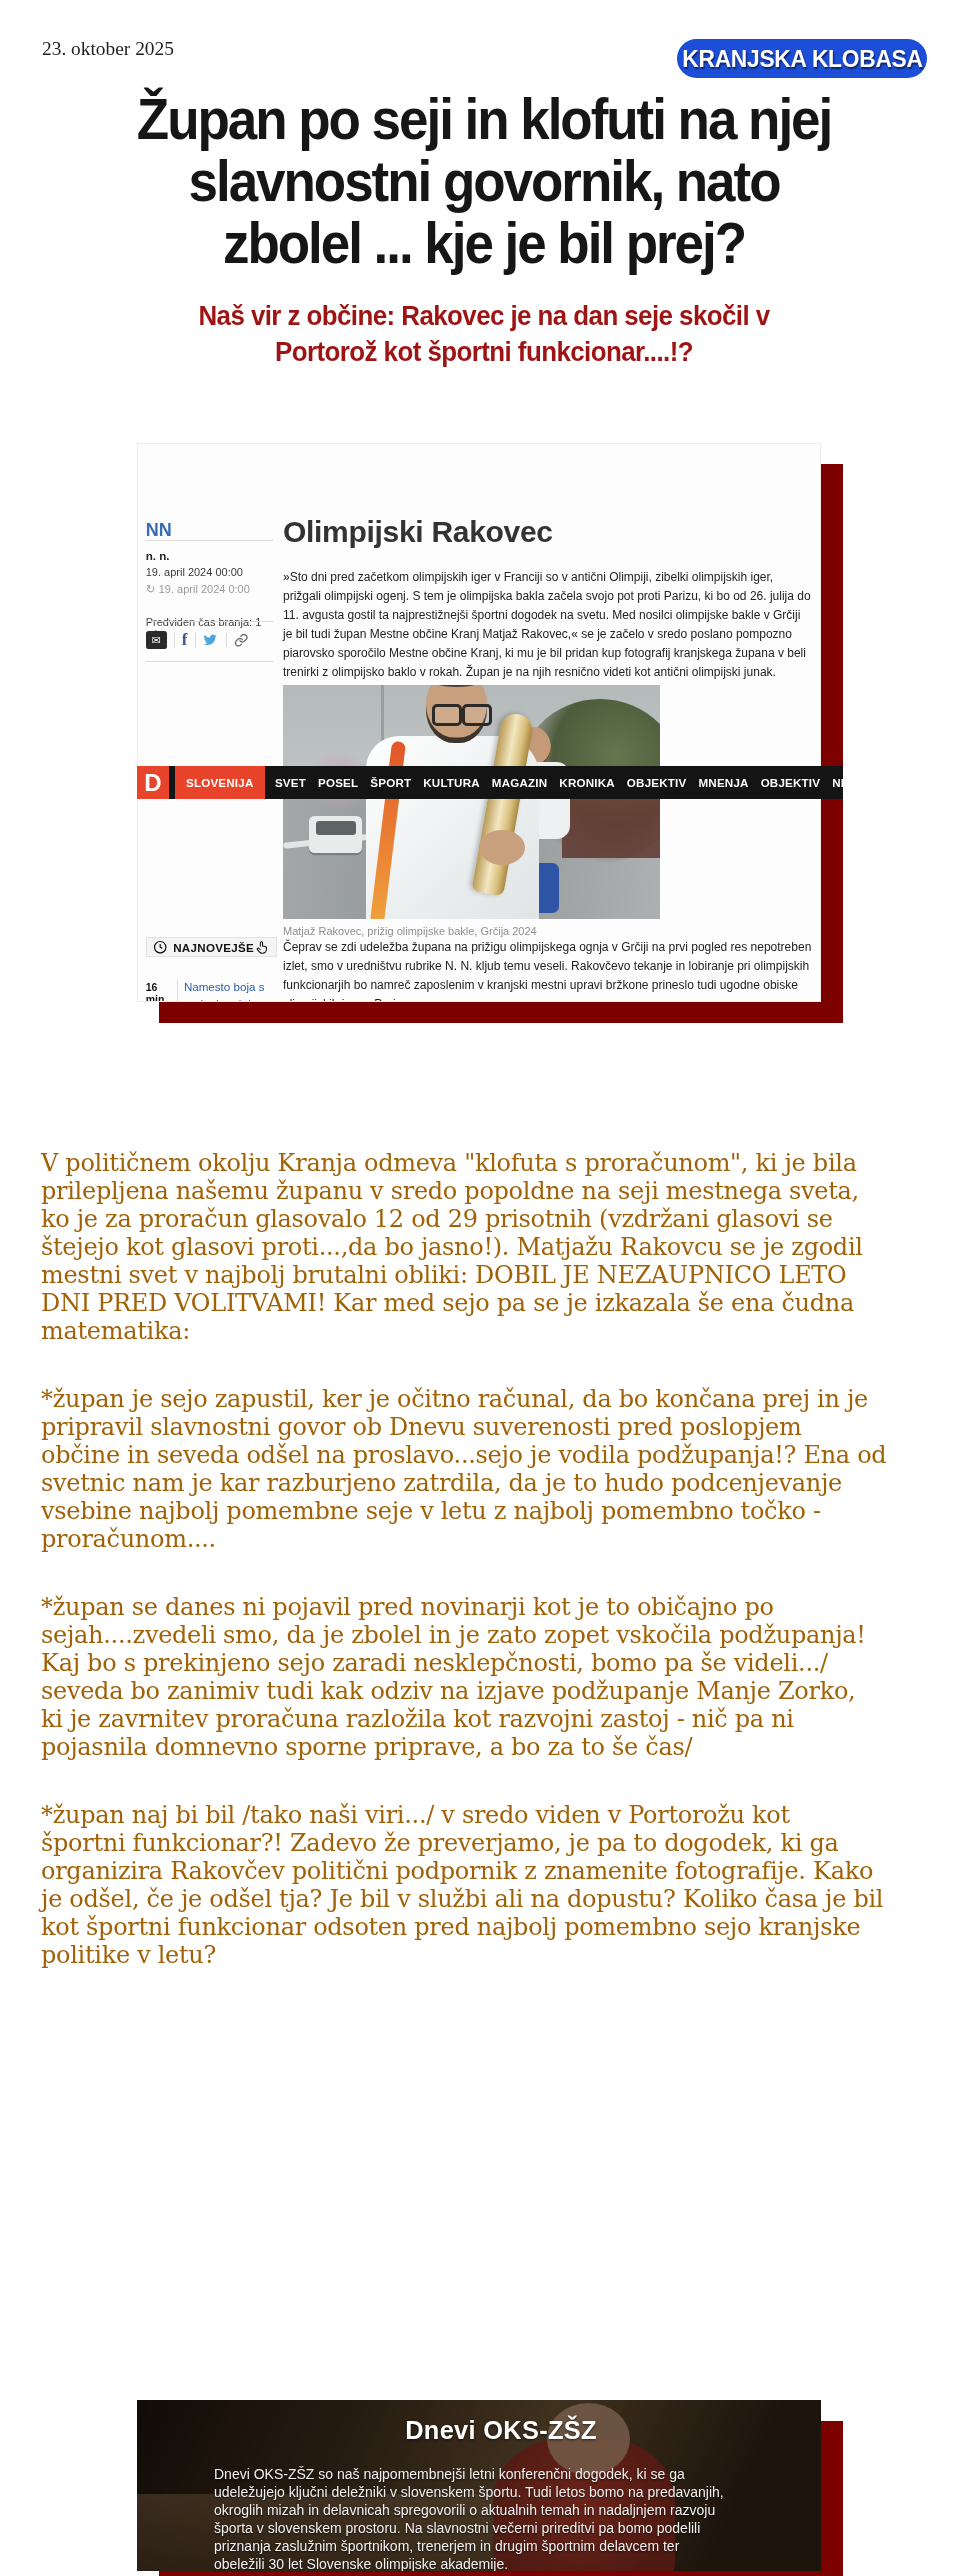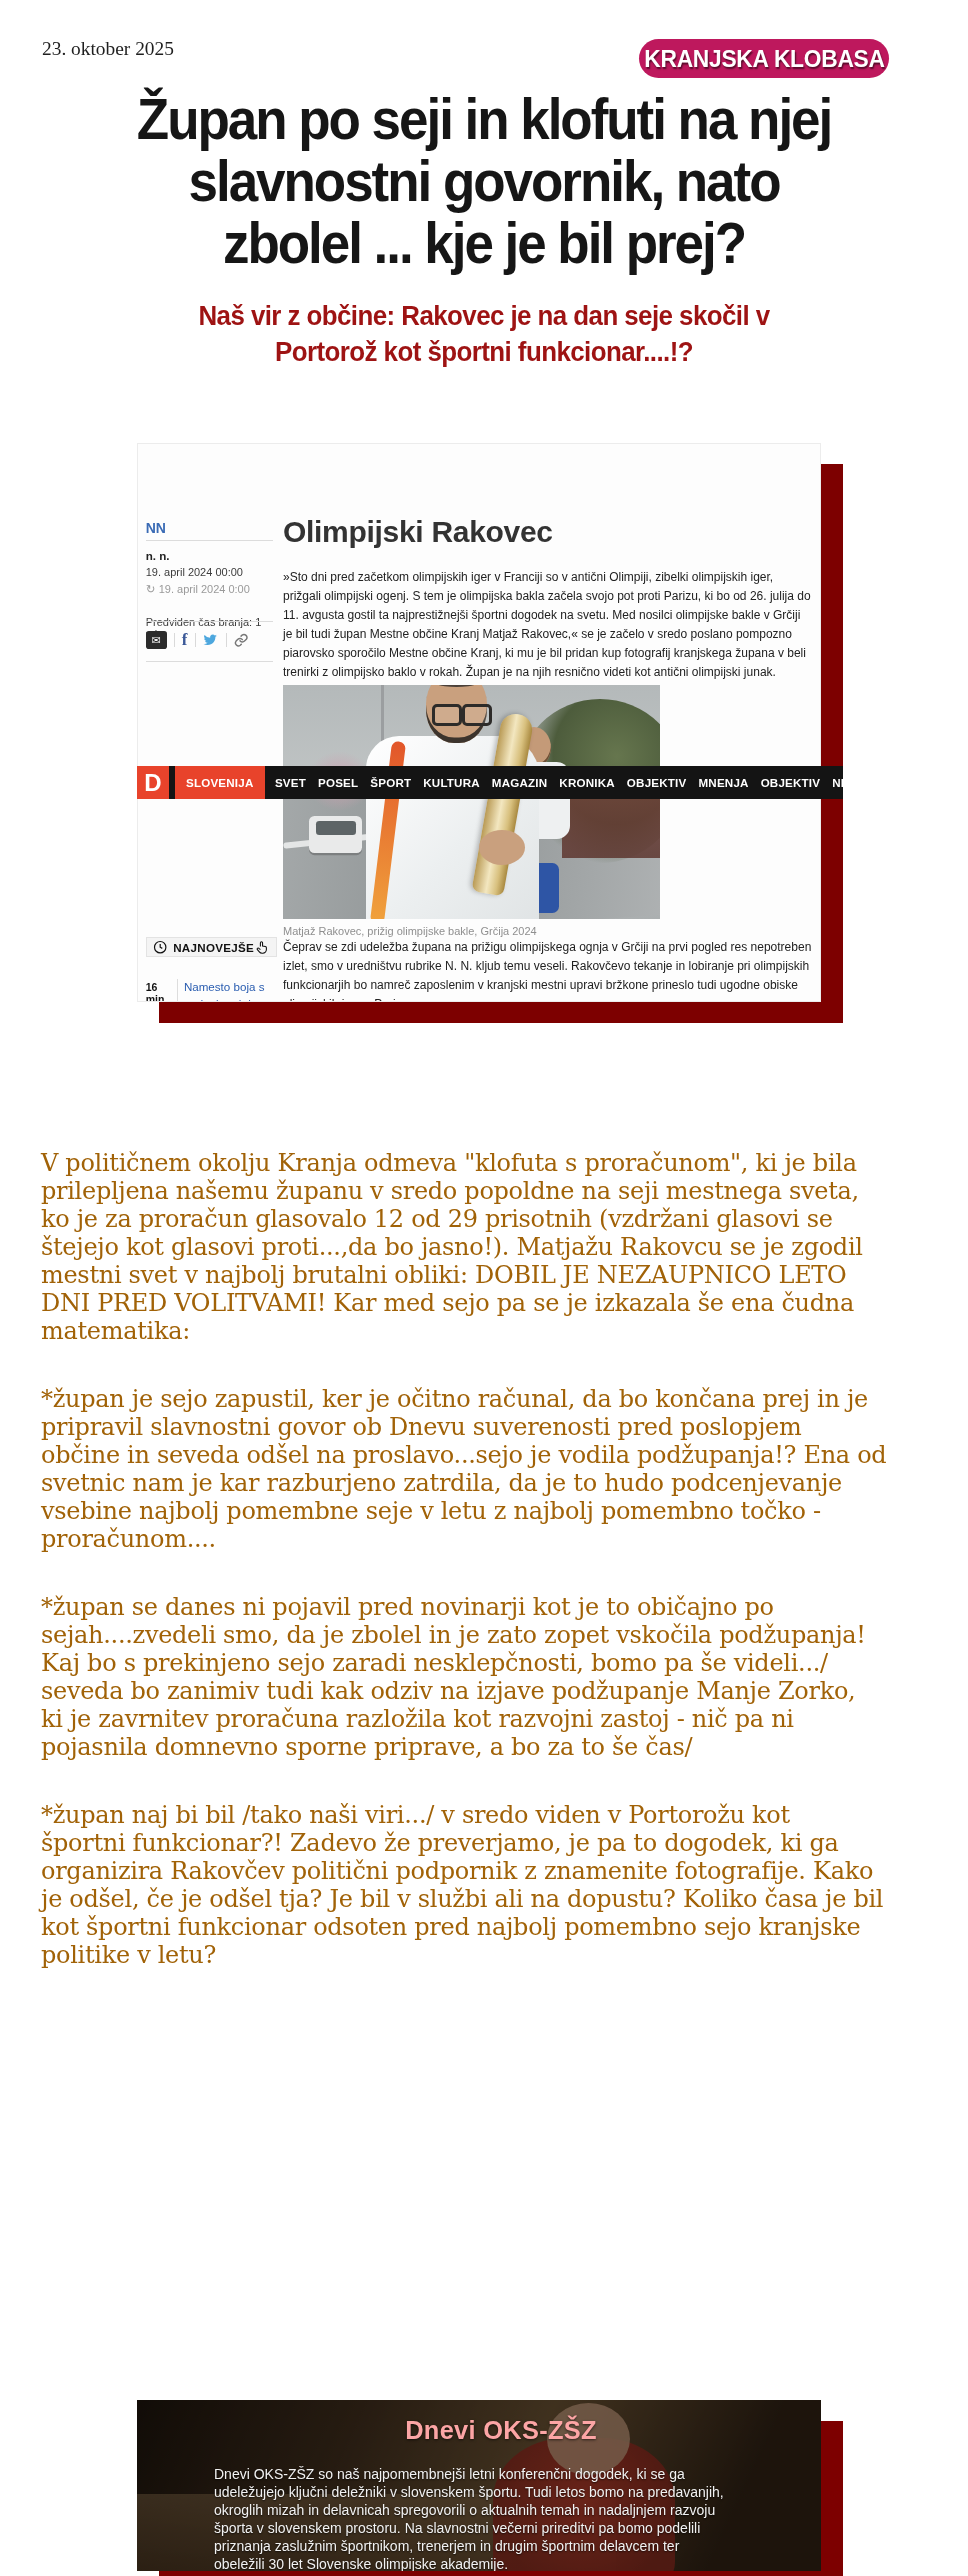--- a/index.html
+++ b/index.html
@@ -2,39 +2,39 @@
 <html style="font-size:8.8px"><head>
 <meta charset="utf-8">
 <style>
   html,body{margin:0;padding:0;background:#fff;}
   .page{position:relative;width:968px;height:2576px;background:#ffffff;overflow:hidden;
         font-family:"Liberation Sans",sans-serif;}
 
   
   .date{position:absolute;left:42px;top:38px;font-family:"Liberation Serif",serif;
         font-size:19.4px;color:#1f1f1f;}
-  .badge{position:absolute;left:639px;top:39px;width:250px;height:39px;border-radius:20px;
-         background:#be185d;display:flex;align-items:center;justify-content:center;}
+  .badge{position:absolute;left:677px;top:39px;width:250px;height:39px;border-radius:20px;
+         background:#1d4ed8;display:flex;align-items:center;justify-content:center;}
   .badge span{color:#fff;font-weight:bold;font-size:24px;letter-spacing:-0.3px;
          transform:scaleX(.95);text-shadow:1.1px 1.7px 1.7px rgba(0,0,0,.55);white-space:nowrap;}
 
   .headline{position:absolute;left:0;right:0;top:88px;margin:0;text-align:center;
         font-weight:bold;font-size:57px;line-height:62px;letter-spacing:-2.2px;color:#161616;
         white-space:pre-line;transform:scaleX(.93);}
   .subheadline{position:absolute;left:0;right:0;top:298px;margin:0;text-align:center;
         font-weight:bold;font-size:27px;line-height:36px;letter-spacing:-0.6px;color:#9e1313;
         white-space:pre-line;transform:scaleX(.96);}
 
   
   .shadow1{position:absolute;left:159px;top:464px;width:684px;height:559px;background:#7d0000;z-index:1;}
   .card1{position:absolute;left:137px;top:443px;width:684px;height:559px;background:#fdfdfd;
          border:0.6px solid #ececec;box-sizing:border-box;overflow:hidden;z-index:2;}
 
   .sb-item{position:absolute;left:7.7px;width:131px;}
-  .nn-logo{top:76px;font-weight:bold;font-size:14px;color:#3a6bb5;}
+  .nn-logo{top:76px;font-weight:bold;font-size:18px;color:#3a6bb5;}
   .sb-hr{position:absolute;left:7.7px;width:127px;border-top:0.6px solid #dcdcdc;height:0;}
   .author{top:105px;font-weight:bold;font-size:11.6px;color:#222;}
   .published{top:122px;font-size:11px;color:#3c3c3c;}
   .updated{top:138px;font-size:11px;color:#9a9a9a;}
   .updated .ref{display:inline-block;margin-right:3.3px;color:#9a9a9a;font-size:11.6px;}
   .reading{top:172px;font-size:11px;color:#3c3c3c;}
   .share{top:182px;height:24px;display:flex;align-items:center;}
   .share .sep{width:0.6px;height:14.4px;background:#d9d9d9;margin:0 7.2px;}
   .mailbox{width:21px;height:17.7px;background:#2b2b2b;border-radius:2.8px;display:flex;
            align-items:center;justify-content:center;color:#fff;font-size:11px;}
@@ -116,21 +116,21 @@
   .shadow2{position:absolute;left:159px;top:2421px;width:684px;height:155px;background:#7d0000;z-index:1;}
   .card2{position:absolute;left:137px;top:2400px;width:684px;height:171px;overflow:hidden;z-index:2;
          background:#2a1f15;}
   .card2 div{position:absolute;}
   .pr-bg{inset:0;background:linear-gradient(115deg,#17110c 0%,#3d2d1e 30%,#6b5436 55%,#2c2015 85%);}
   .pr-floor{left:0;top:55%;width:70%;height:45%;background:linear-gradient(180deg,#8a6f4e,#5c452c);opacity:.6;}
   .pr-jersey{left:52%;top:22%;width:182px;height:155px;border-radius:40% 40% 20% 20%;
              background:radial-gradient(ellipse at 50% 40%,#c0392b 0%,#8e2a20 70%);opacity:.9;}
   .pr-arm{left:60%;top:2%;width:83px;height:72px;border-radius:50%;background:#caa184;opacity:.85;}
   .pr-overlay{inset:0;background:rgba(10,6,3,.45);}
-  .promo-title{position:absolute;left:0;right:0;top:15.5px;text-align:center;color:#fca5a5;
+  .promo-title{position:absolute;left:0;right:0;top:15.5px;text-align:center;color:#ffffff;
                font-weight:bold;font-size:25.4px;letter-spacing:0.3px;text-shadow:0 1.1px 2.8px rgba(0,0,0,.6);z-index:4;padding-left:44px;}
   .promo-body{position:absolute;left:77px;top:65px;width:547px;color:#f2f2f2;font-size:14px;
               line-height:18px;white-space:pre-line;text-shadow:0 0.6px 1.7px rgba(0,0,0,.7);z-index:4;}
 </style>
 </head>
 <body>
 
 <div class="page">
 
   <div class="date">23. oktober 2025</div>

